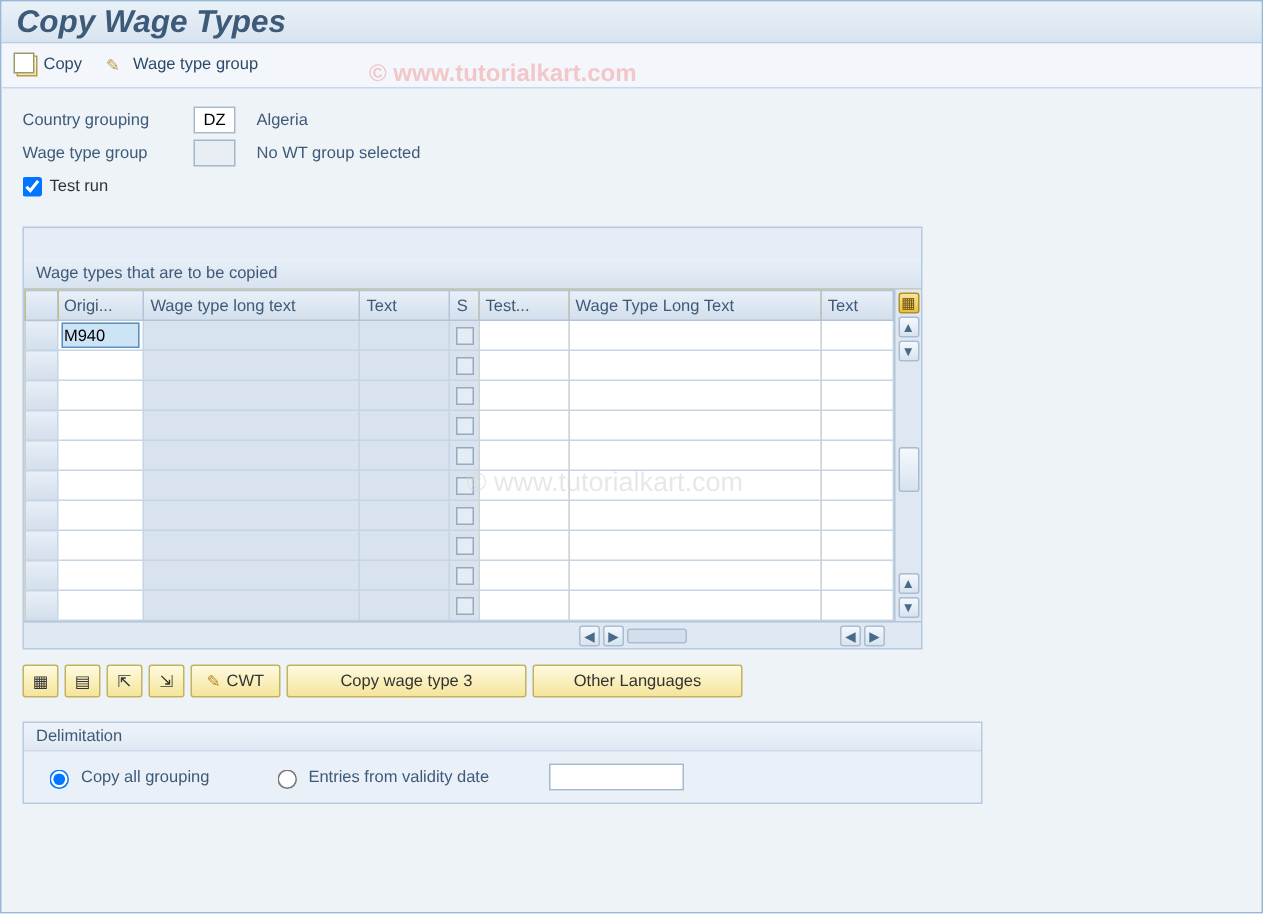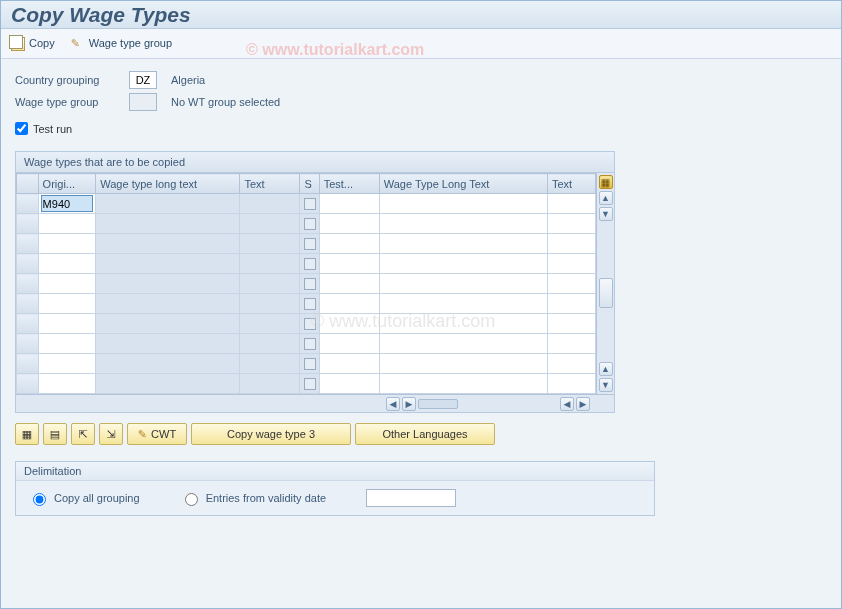--- a/index.html
+++ b/index.html
@@ -108,38 +108,39 @@
   }
   .field-input.ro {
     background: #e9eef5;
   }
   .field-value {
     margin-left: 10px;
     color: #3d5a78;
   }
   .checkbox-row {
     display: flex;
-    align-items: flex-end;
+    align-items: center;
     height: 22px;
     gap: 5px;
   }
   input[type=checkbox] {
     margin: 0;
   }
   .panel {
     margin-top: 16px;
     border: 1px solid #b7cbe0;
     background: #e5ecf5;
     width: 600px;
   }
   .panel-title {
     background: linear-gradient(#e8eff8, #d8e3ef);
     border-bottom: 1px solid #b7cbe0;
     padding: 4px 8px;
     color: #3d5a78;
+    margin-top: 20px;
   }
   .table-wrap {
     display: flex;
     background: #eab308;
   }
   .table-main {
     flex: 1;
     overflow: hidden;
   }
   table {

